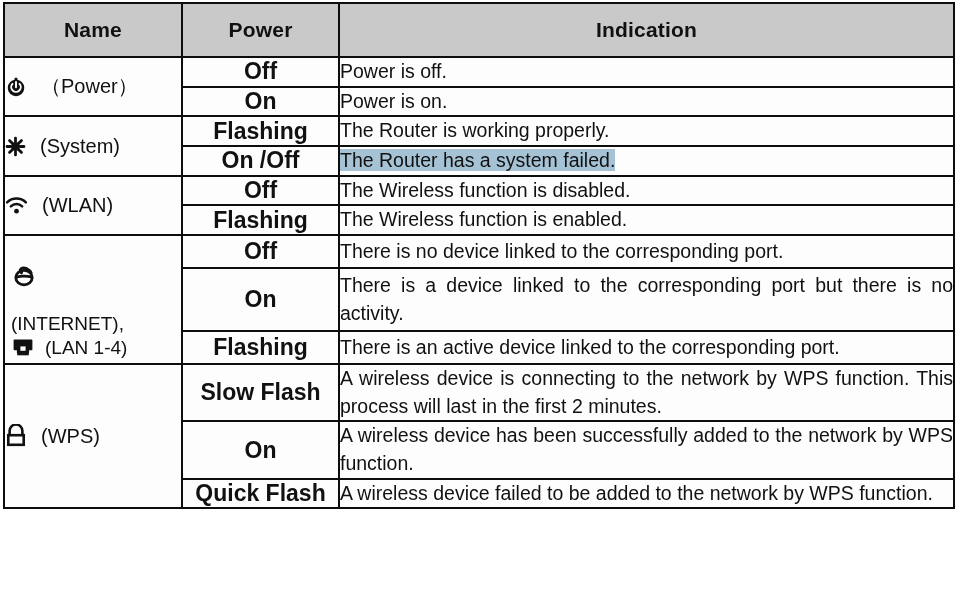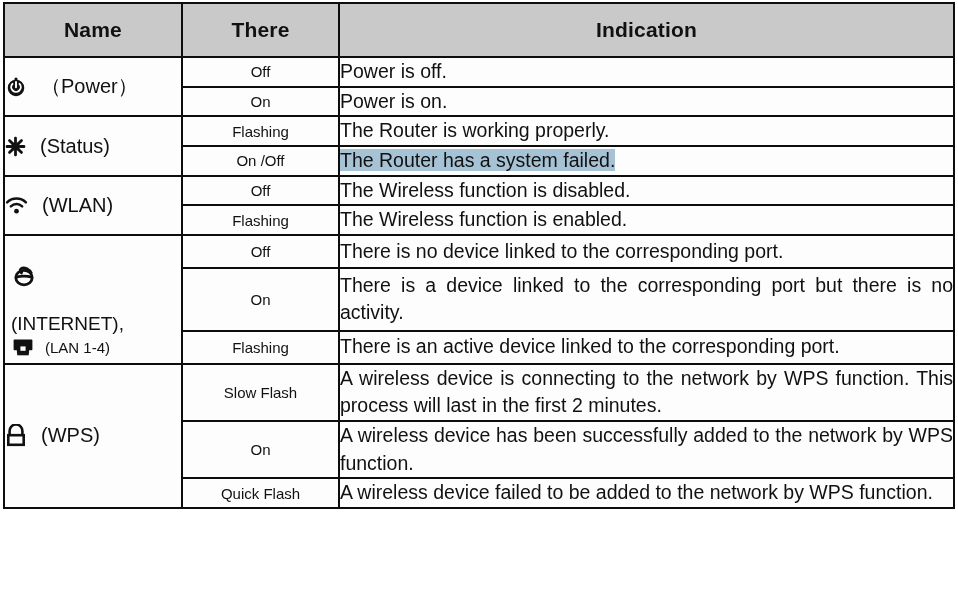--- a/index.html
+++ b/index.html
@@ -68,23 +68,24 @@
     padding: 4px 0 4px 6px;
     font-size: 19px;
     line-height: 1.18;
   }
   .name-stack .row-a { display:flex; align-items:flex-end;margin-top:24px; }
   .name-stack .row-b { display:flex; align-items:center; gap: 10px; }
 
   
   .status-cell {
     text-align: center;
-    font-size: 15px;
+    font-size: 23px;
     padding: 5px 4px;
     white-space: nowrap;
+    font-weight: bold;
   }
 
   
   .ind-cell {
     text-align: justify;
     text-align-last: left;
     font-size: 19.5px;
     line-height: 1.42;
     padding: 5px 12px 5px 11px;
   }
@@ -113,21 +114,21 @@
 <table class="led-table">
   <colgroup>
     <col class="c-name">
     <col class="c-status">
     <col class="c-ind">
   </colgroup>
 
   <thead>
     <tr>
       <th class="hdr">Name</th>
-      <th class="hdr">There</th>
+      <th class="hdr">Power</th>
       <th class="hdr">Indication</th>
     </tr>
   </thead>
 
   <tbody>
 
     <tr>
       <td class="name-cell" rowspan="2">
         <span class="name-inner">
           <span class="icon">
@@ -162,21 +163,21 @@
                   <rect x="0.8" y="10.4" width="7" height="3.2" rx="1.4"></rect>
                   <rect x="16.2" y="10.4" width="7" height="3.2" rx="1.4"></rect>
                   <rect x="10.4" y="0.8" width="3.2" height="7" rx="1.4" transform="rotate(45 12 12)"></rect>
                   <rect x="10.4" y="16.2" width="3.2" height="7" rx="1.4" transform="rotate(45 12 12)"></rect>
                   <rect x="0.8" y="10.4" width="7" height="3.2" rx="1.4" transform="rotate(45 12 12)"></rect>
                   <rect x="16.2" y="10.4" width="7" height="3.2" rx="1.4" transform="rotate(45 12 12)"></rect>
                 </g>
               </g>
             </svg>
           </span>
-          <span class="name-label">(Status)</span>
+          <span class="name-label">(System)</span>
         </span>
       </td>
       <td class="status-cell">Flashing</td>
       <td class="ind-cell">The Router is working properly.</td>
     </tr>
     <tr>
       <td class="status-cell">On /Off</td>
       <td class="ind-cell"><span class="hl">The Router has a system failed.</span></td>
     </tr>
 
@@ -221,21 +222,21 @@
             <span class="name-label" style="font-size:19px">(INTERNET),</span>
           </span>
           <span class="row-b">
             <span class="icon">
               <svg width="24" height="22" viewBox="0 0 24 22">
                 <path d="M3.4 3.2 H20.6 V12.4 H17.3 V15.6 H6.7 V12.4 H3.4 Z" fill="#111" stroke="#111" stroke-width="1.6" stroke-linejoin="round"></path>
                 <rect x="9.4" y="9.4" width="5.2" height="4.4" fill="#fdfdfd"></rect>
                 <rect x="6.2" y="16.0" width="11.6" height="2.3" fill="#111"></rect>
               </svg>
             </span>
-            <span class="name-label" style="font-size:15px">(LAN 1-4)</span>
+            <span class="name-label" style="font-size:19px">(LAN 1-4)</span>
           </span>
         </span>
       </td>
       <td class="status-cell">Off</td>
       <td class="ind-cell">There is no device linked to the corresponding port.</td>
     </tr>
     <tr>
       <td class="status-cell">On</td>
       <td class="ind-cell two-line">There is a device linked to the corresponding port but there is no activity.</td>
     </tr>

